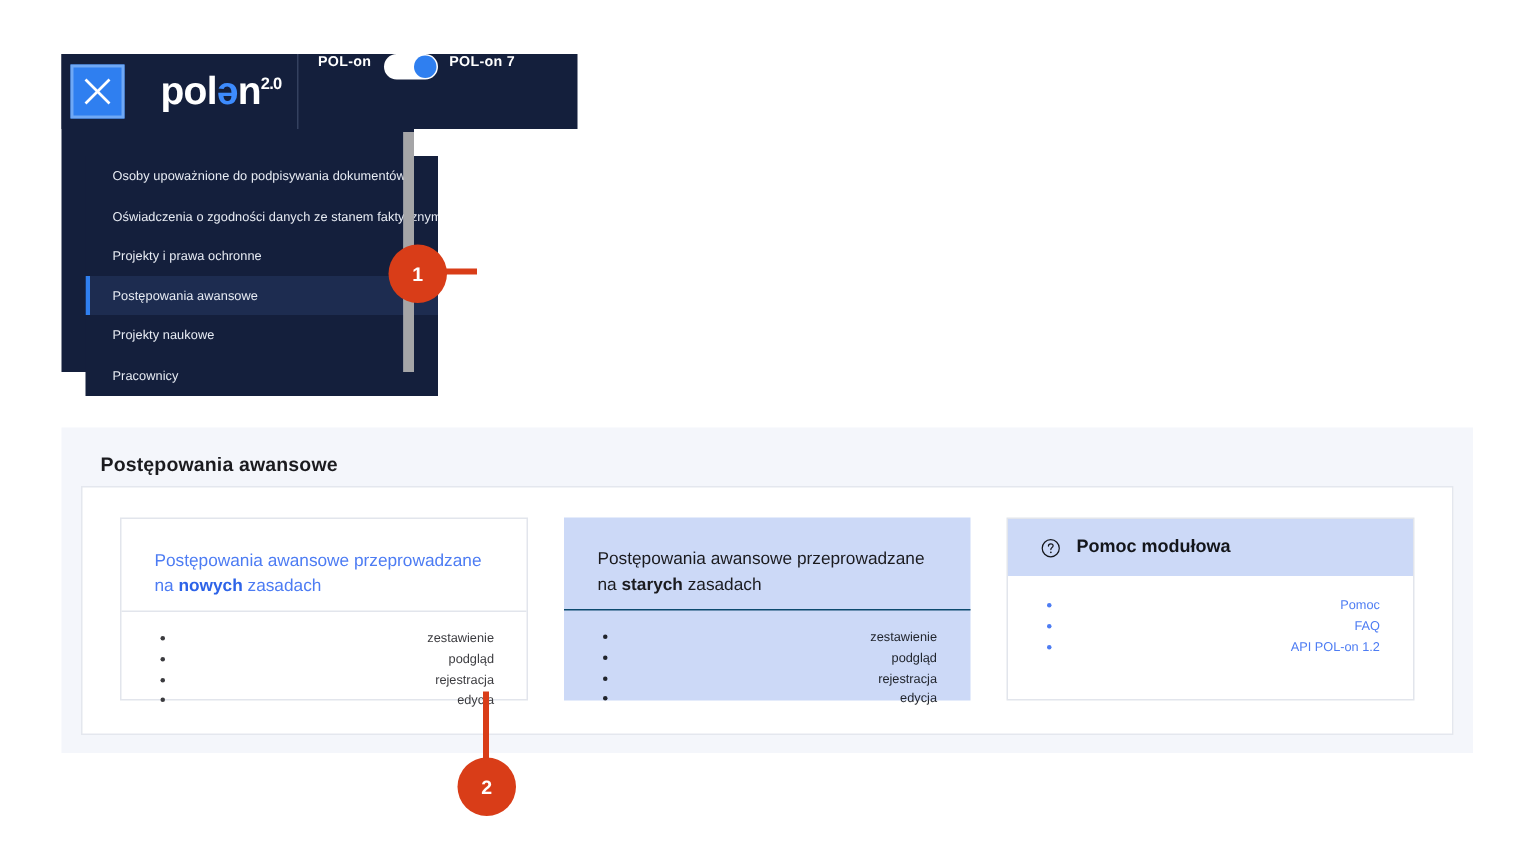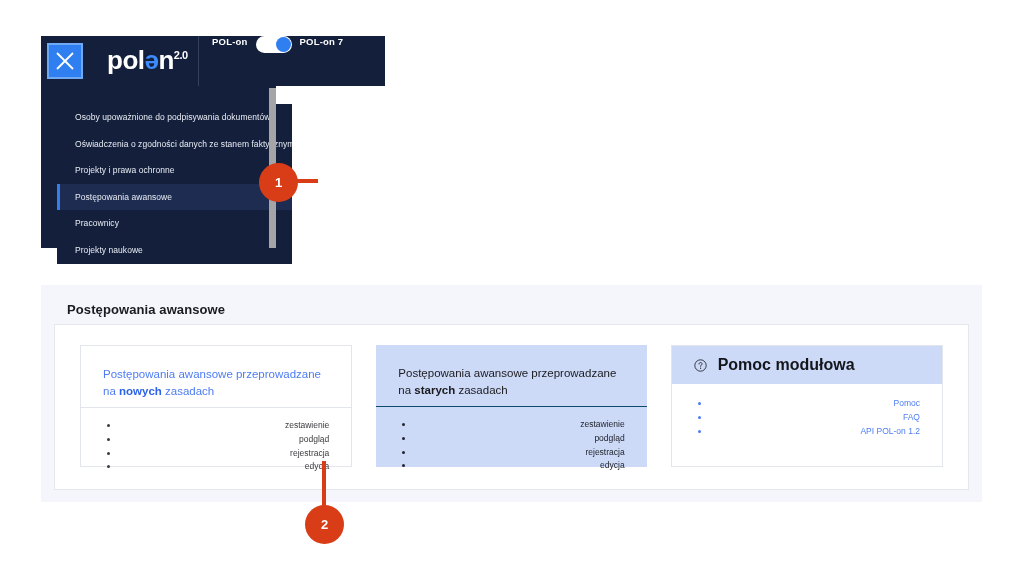--- a/index.html
+++ b/index.html
@@ -289,21 +289,21 @@
   .card--filled .card-body li { color: #20242c; }
 
   
   .card--help {
     background: #ffffff;
     border: 1px solid #e2e5ec;
   }
   .card--help .card-head {
     background: #ccd9f7;
     color: #14161b;
-    font-size: 16px;
+    font-size: 12px;
     font-weight: 700;
     display: flex;
     align-items: center;
     gap: 11px;
     padding-top: 0;
     padding-bottom: 0;
     height: 38px;
     min-height: 38px;
   }
   .card--help .card-body { padding-top: 13px; }
@@ -352,24 +352,24 @@
   <li class="nav-item">
       <span>Oświadczenia o zgodności danych ze stanem faktycznym</span>
     </li>
   <li class="nav-item">
       <span>Projekty i prawa ochronne</span>
     </li>
   <li class="nav-item active">
       <span>Postępowania awansowe</span>
     </li>
   <li class="nav-item">
+      <span>Projekty naukowe</span>
+    </li>
+  <li class="nav-item">
       <span>Pracownicy</span>
-    </li>
-  <li class="nav-item">
-      <span>Projekty naukowe</span>
     </li>
 </ul>
 
 <div id="nav-scrollbar-track">
   <div id="nav-scrollbar-thumb"></div>
 </div>
 
 <div id="marker-1-line"></div>
 <div class="marker" id="marker-1">
     <span>1</span>

